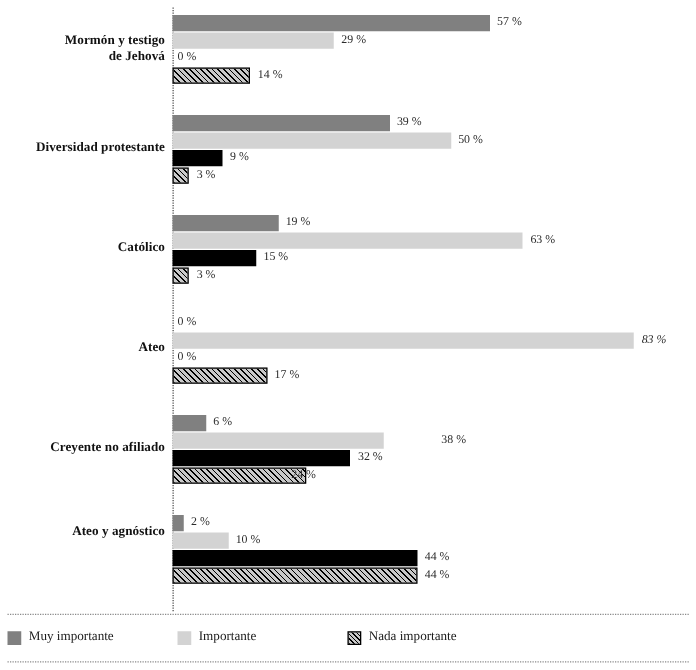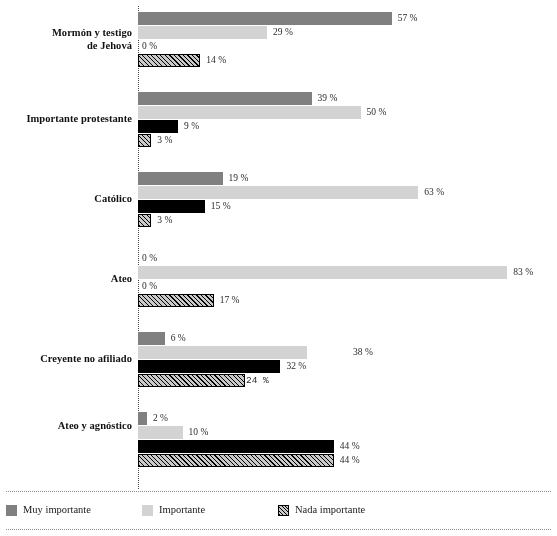--- a/index.html
+++ b/index.html
@@ -189,21 +189,21 @@
         </div>
         <div class="bar-row" style="top: 28px;">
           <span class="bar-value" style="left: 4px;">0 %</span>
         </div>
         <div class="bar-row" style="top: 42px;">
           <div class="bar nada" style="width: 62.3px;"></div>
           <span class="bar-value" style="left: 68.3px;">14 %</span>
         </div>
       </div>
       <div class="group" style="top: 92px; height: 55px;">
-        <div class="group-label" style="top: 21.25px;">Importante protestante</div>
+        <div class="group-label" style="top: 21.25px;">Diversidad protestante</div>
         <div class="bar-row" style="top: 0px;">
           <div class="bar muy" style="width: 173.55px;"></div>
           <span class="bar-value" style="left: 179.55px;">39 %</span>
         </div>
         <div class="bar-row" style="top: 14px;">
           <div class="bar importante" style="width: 222.5px;"></div>
           <span class="bar-value" style="left: 228.5px;">50 %</span>
         </div>
         <div class="bar-row" style="top: 28px;">
           <div class="bar poco" style="width: 40.05px;"></div>
@@ -233,21 +233,21 @@
           <span class="bar-value" style="left: 19.35px;">3 %</span>
         </div>
       </div>
       <div class="group" style="top: 252px; height: 55px;">
         <div class="group-label" style="top: 21.25px;">Ateo</div>
         <div class="bar-row" style="top: 0px;">
           <span class="bar-value" style="left: 4px;">0 %</span>
         </div>
         <div class="bar-row" style="top: 14px;">
           <div class="bar importante" style="width: 369.35px;"></div>
-          <span class="bar-value" style="left: 375.35px;">83 %</span>
+          <span class="bar-value" style="left: 375.35px; font-style: italic;">83 %</span>
         </div>
         <div class="bar-row" style="top: 28px;">
           <span class="bar-value" style="left: 4px;">0 %</span>
         </div>
         <div class="bar-row" style="top: 42px;">
           <div class="bar nada" style="width: 75.65px;"></div>
           <span class="bar-value" style="left: 81.65px;">17 %</span>
         </div>
       </div>
       <div class="group" style="top: 332px; height: 55px;">
@@ -259,21 +259,21 @@
         <div class="bar-row" style="top: 14px;">
           <div class="bar importante" style="width: 169.1px;"></div>
           <span class="bar-value" style="left: 175.1px; margin-left: 40px;">38 %</span>
         </div>
         <div class="bar-row" style="top: 28px;">
           <div class="bar poco" style="width: 142.4px;"></div>
           <span class="bar-value" style="left: 148.4px;">32 %</span>
         </div>
         <div class="bar-row" style="top: 42px;">
           <div class="bar nada" style="width: 106.8px;"></div>
-          <span class="bar-value" style="left: 108px; font-family: Liberation Mono, monospace;">24 %</span>
+          <span class="bar-value" style="left: 95px;">24 %</span>
         </div>
       </div>
       <div class="group" style="top: 412px; height: 55px;">
         <div class="group-label" style="top: 8px;">Ateo y agnóstico</div>
         <div class="bar-row" style="top: 0px;">
           <div class="bar muy" style="width: 8.9px;"></div>
           <span class="bar-value" style="left: 14.9px;">2 %</span>
         </div>
         <div class="bar-row" style="top: 14px;">
           <div class="bar importante" style="width: 44.5px;"></div>

